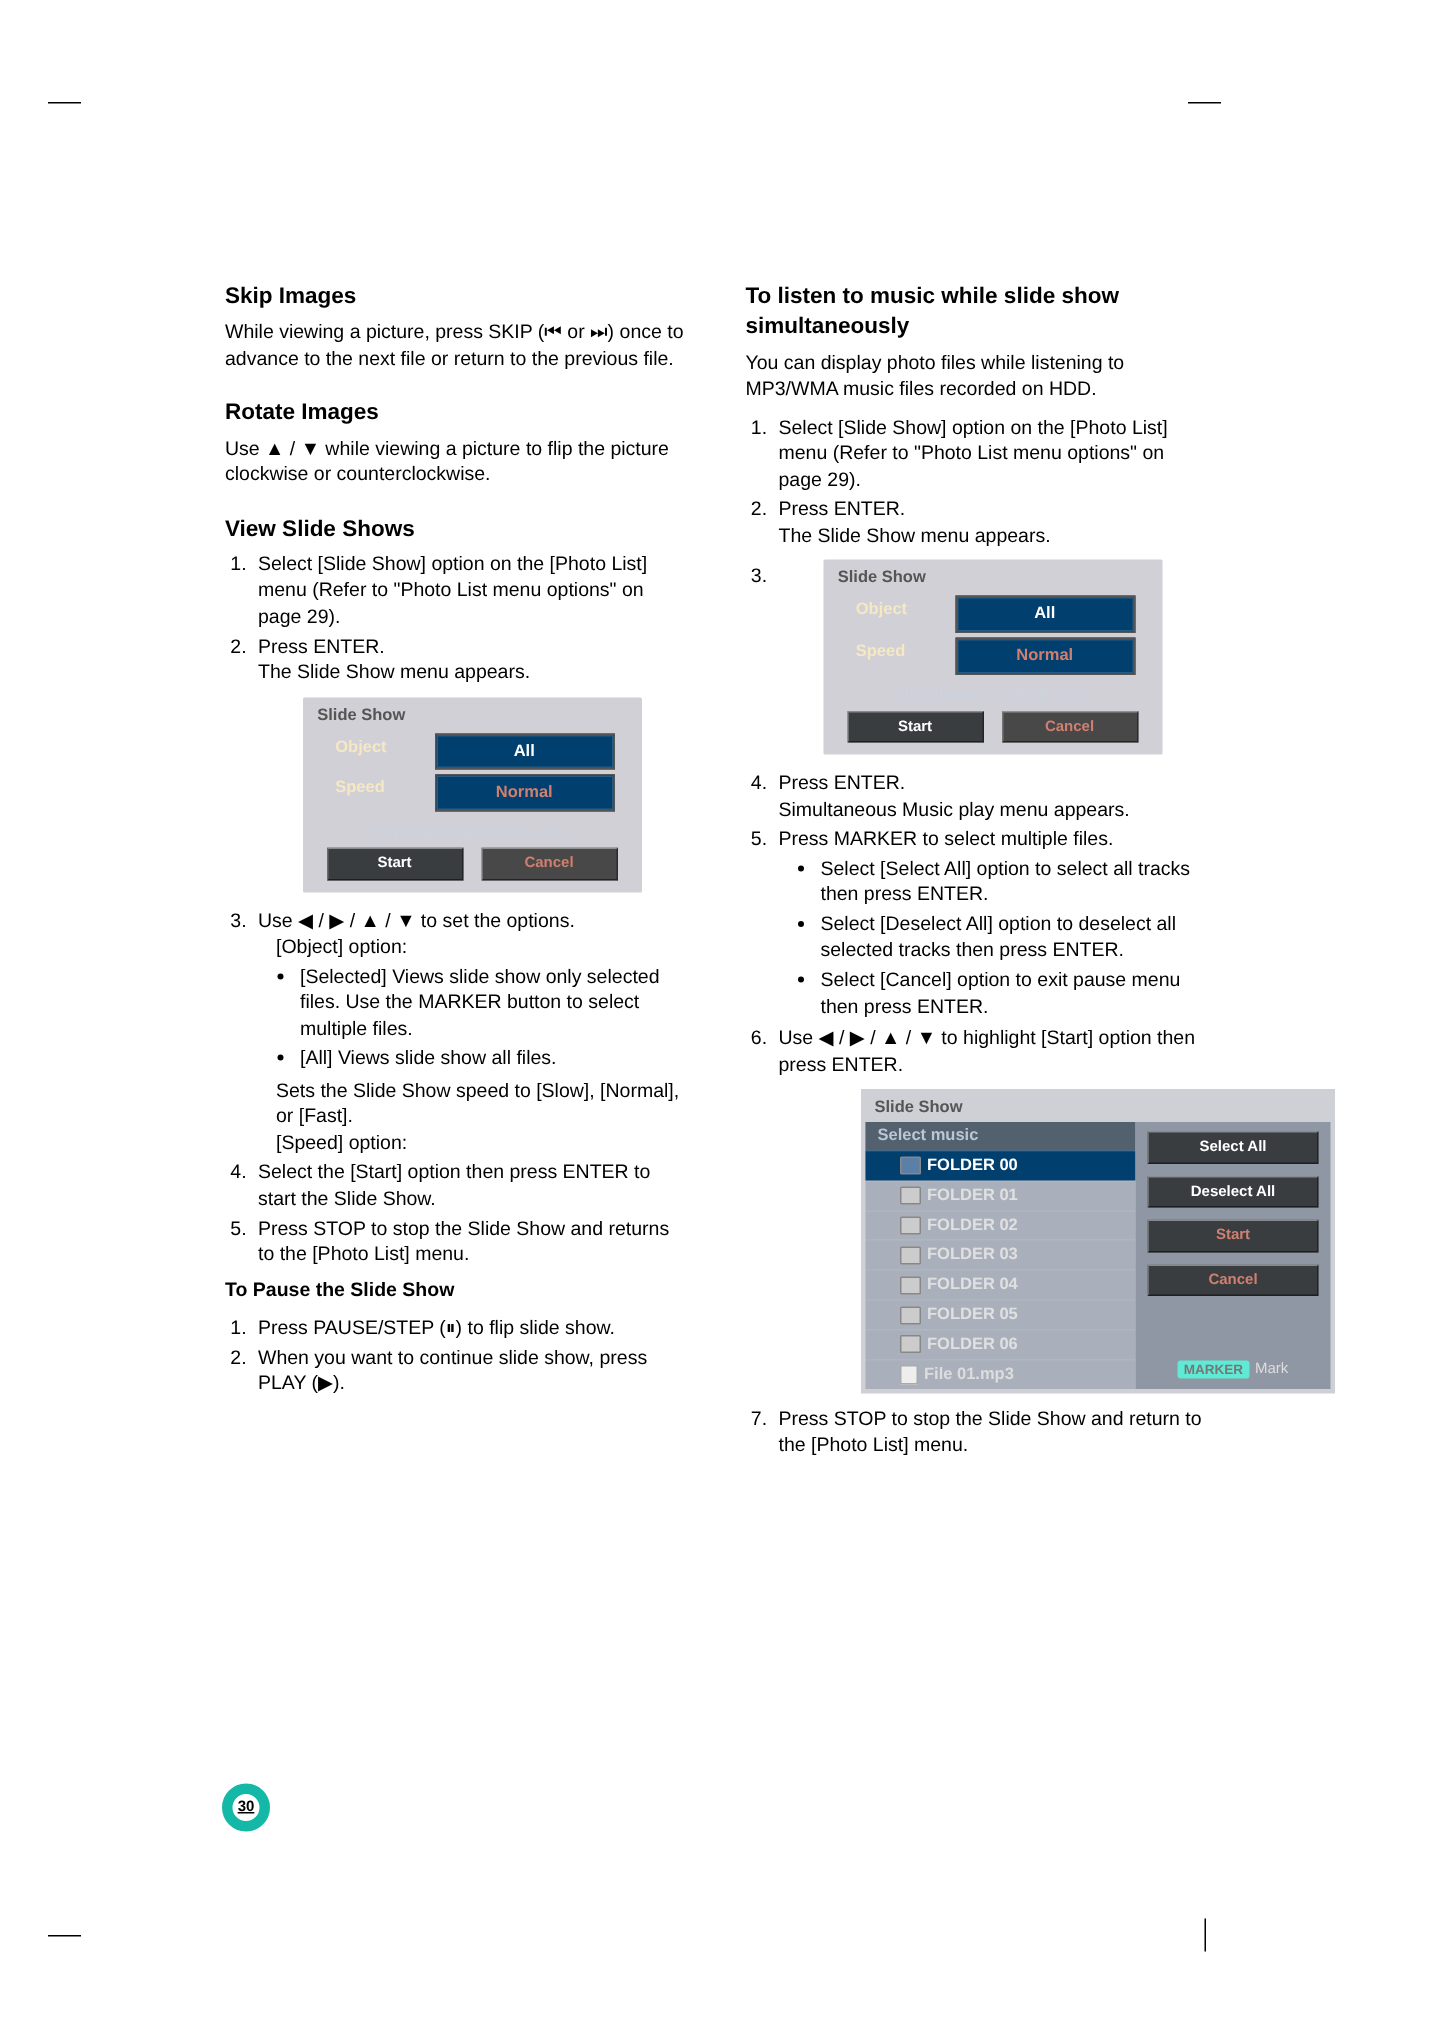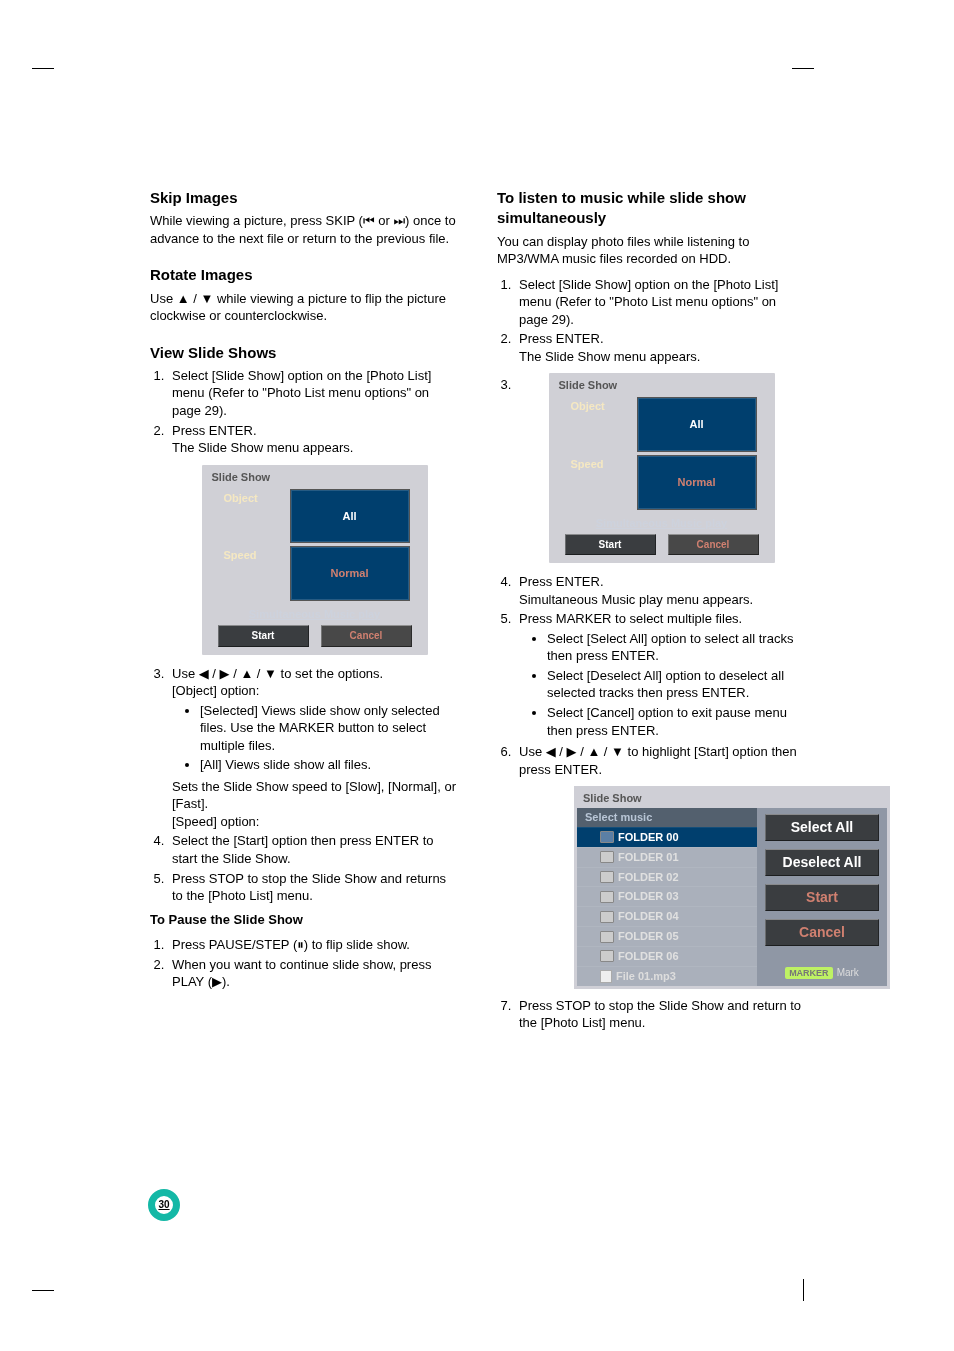--- a/index.html
+++ b/index.html
@@ -35,21 +35,21 @@
   ol.steps {
     list-style: decimal;
     margin: 2px 0 6px 0;
     padding-left: 18px;
   }
   ol.steps > li {
     margin: 2px 0;
     padding-left: 4px;
   }
   .sub {
-    margin-left: 0;
+    margin-left: 12px;
   }
   ul.bullets {
     list-style: disc;
     margin: 2px 0 4px 14px;
     padding-left: 14px;
   }
   ul.bullets li { margin: 2px 0; }
   .bold { font-weight: bold; }
 
   
@@ -73,21 +73,21 @@
     flex: 0 0 60px;
     color: #f5e8c2;
     font-weight: bold;
     padding: 2px 4px;
   }
   .ss-val {
     flex: 1;
     background: #003f6e;
     color: #fff;
     text-align: center;
-    padding: 19px 4px;
+    padding: 4px 4px;
     font-weight: bold;
     border: 1px solid #555;
     box-shadow: inset 0 0 0 1px rgba(255,255,255,0.15);
   }
   .ss-link {
     text-align: center;
     color: #cdd2dd;
     font-weight: bold;
     margin: 6px 0 3px 0;
     text-decoration: underline;
@@ -143,30 +143,30 @@
   .sm-side {
     flex:1; padding:6px 8px; background:#8f97a5;
     display:flex; flex-direction:column; gap:8px;
   }
   .sm-btn {
     background:#3a3d40;
     border-top: 1px solid rgba(255,255,255,0.4);
     border-left: 1px solid rgba(255,255,255,0.25);
     border-right: 1px solid rgba(0,0,0,0.4);
     border-bottom: 1px solid rgba(0,0,0,0.5);
-    color:#fff; text-align:center; padding:3px 2px; font-weight:bold; font-size:14px;
+    color:#fff; text-align:center; padding:3px 2px; font-weight:bold; font-size:10px;
   }
   .sm-btn.start { color:#d08070; }
   .sm-btn.cancel { color:#d08070; }
   .sm-marker {
     margin-top:auto; text-align:center; color:#ddd; font-size:10px;
     display:flex; gap:4px; align-items:center; justify-content:center;
   }
   .sm-marker .tag {
-    background:#bef264; color:#777; padding:0 4px; font-size:9px; font-weight:bold; border-radius:2px;
+    background:#5eead4; color:#777; padding:0 4px; font-size:9px; font-weight:bold; border-radius:2px;
   }
 
   .page-num-circle {
     position:absolute; bottom:130px; left:148px;
     width:18px;height:18px;border:7px solid #14b8a6;border-radius:50%;
     display:flex;align-items:center;justify-content:center;
     font-size:10px;font-weight:bold;text-decoration:underline;
   }
   
   .cm { position:absolute; width:40px; height:40px; }

